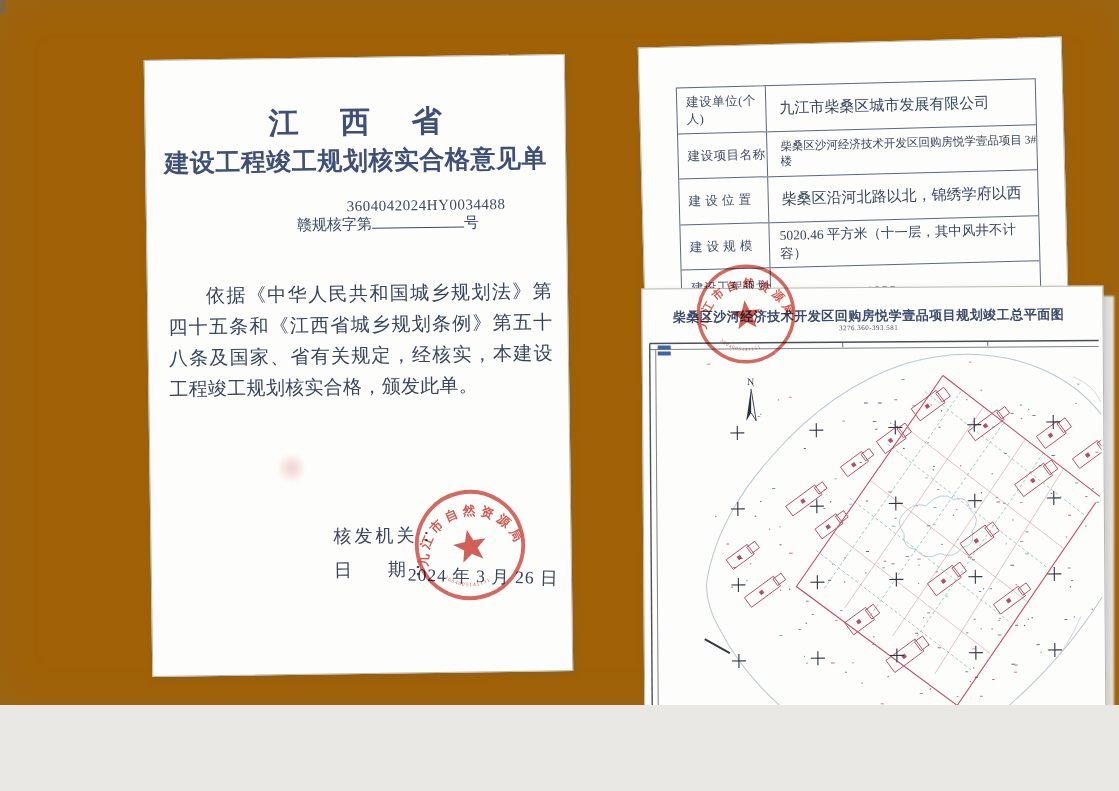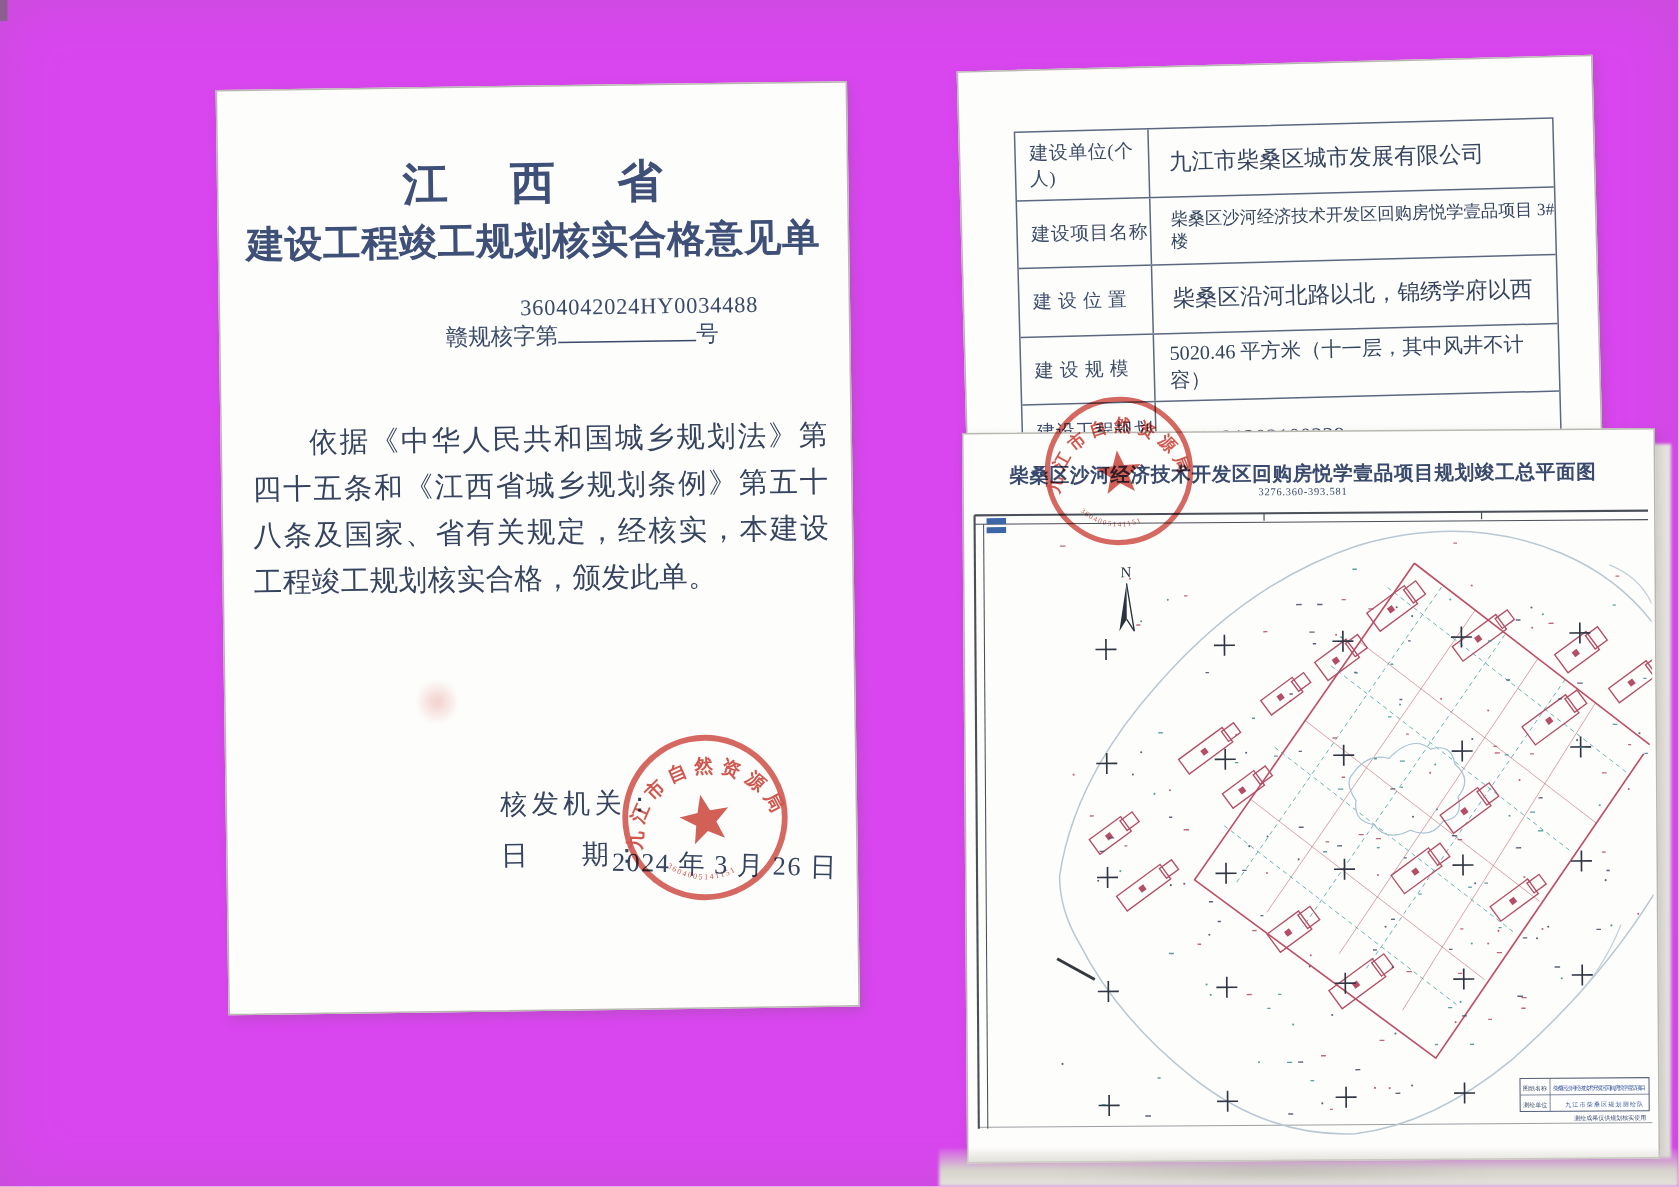--- a/index.html
+++ b/index.html
@@ -1,16 +1,16 @@
 <!DOCTYPE html>
 <html><head>
 <meta charset="utf-8">
 <style>
   html,body{margin:0;padding:0;background:#e9e8e4;}
-  .canvas{position:relative;width:1119px;height:791px;background:#d946ef;overflow:hidden;
+  .canvas{position:relative;width:1119px;height:705px;background:#a16207;overflow:hidden;
           font-family:"Liberation Serif", serif;}
   .canvas::after{content:"";position:absolute;inset:0;box-shadow:inset 0 0 40px rgba(120,118,110,.18);pointer-events:none;}
 
   
   .page{position:absolute;background:#fdfdfb;border:1px solid #b9b8b0;
         box-shadow:2px 3px 7px rgba(90,88,80,.22);}
 
   
   .cert{left:148px;top:57px;width:419px;height:615px;transform:rotate(-0.8deg);z-index:5;color:#3c4b6b;}
   .cert-title1{position:absolute;top:44px;left:0;width:100%;text-align:center;

